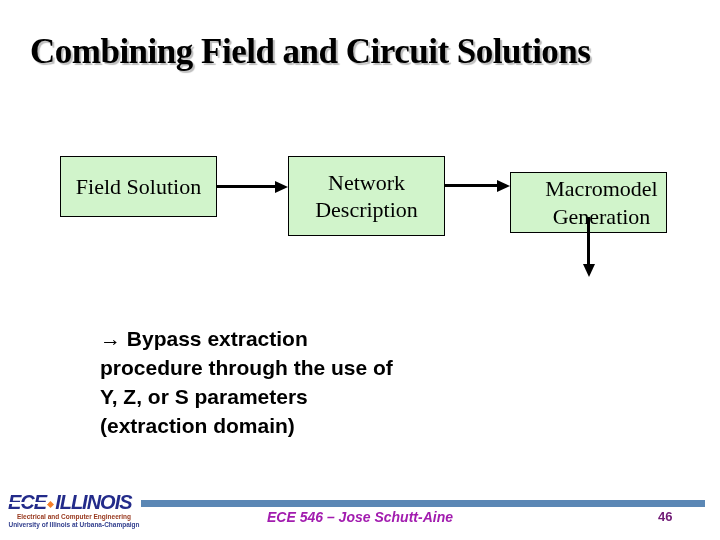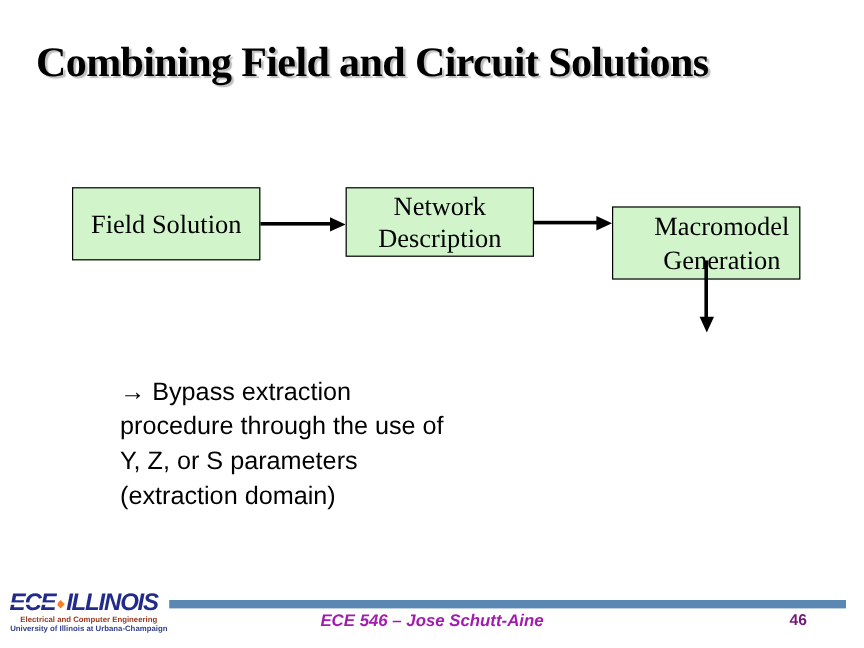--- a/index.html
+++ b/index.html
@@ -13,38 +13,38 @@
     font-size:35px;color:#000000;letter-spacing:-0.5px;
     text-shadow:2px 2px 1px #bdbdbd;white-space:nowrap;
   }
   .box{
     position:absolute;border:1px solid #000000;
     display:flex;align-items:center;justify-content:center;text-align:center;
     font-family:"Liberation Serif",serif;font-size:22px;color:#000000;
     line-height:1.25;box-sizing:border-box;padding:2px 6px;
   }
   .box-field{left:60px;top:156px;width:157px;height:61px;}
-  .box-network{left:288px;top:156px;width:157px;height:58px;}
+  .box-network{left:288px;top:156px;width:157px;height:80px;}
   .box-macro{left:510px;top:172px;width:157px;height:61px;padding-left:32px;}
   .box-circuit{left:510px;top:277px;width:157px;height:61px;}
   .hline{position:absolute;height:3px;background:#000000;}
   .vline{position:absolute;width:3px;background:#000000;}
   .head-right{
     position:absolute;width:0;height:0;
     border-top:6px solid transparent;border-bottom:6px solid transparent;
     border-left:13px solid #000000;
   }
   .head-down{
     position:absolute;width:0;height:0;
     border-left:6px solid transparent;border-right:6px solid transparent;
     border-top:13px solid #000000;
   }
   .bullet{
-    position:absolute;left:100px;top:312px;width:360px;
-    font-size:21px;font-weight:normal;color:#000000;line-height:29px;
+    position:absolute;left:100px;top:324px;width:360px;
+    font-size:21px;font-weight:bold;color:#000000;line-height:29px;
   }
   .footer-bar{
     position:absolute;left:141px;top:500px;width:564px;height:7px;
     background:#5B87B5;
   }
   .logo{position:absolute;left:8px;top:491px;width:140px;}
   .logo-main{
     position:relative;font-style:italic;font-weight:bold;font-size:20px;
     color:#232B8A;letter-spacing:-1px;white-space:nowrap;line-height:22px;
   }

